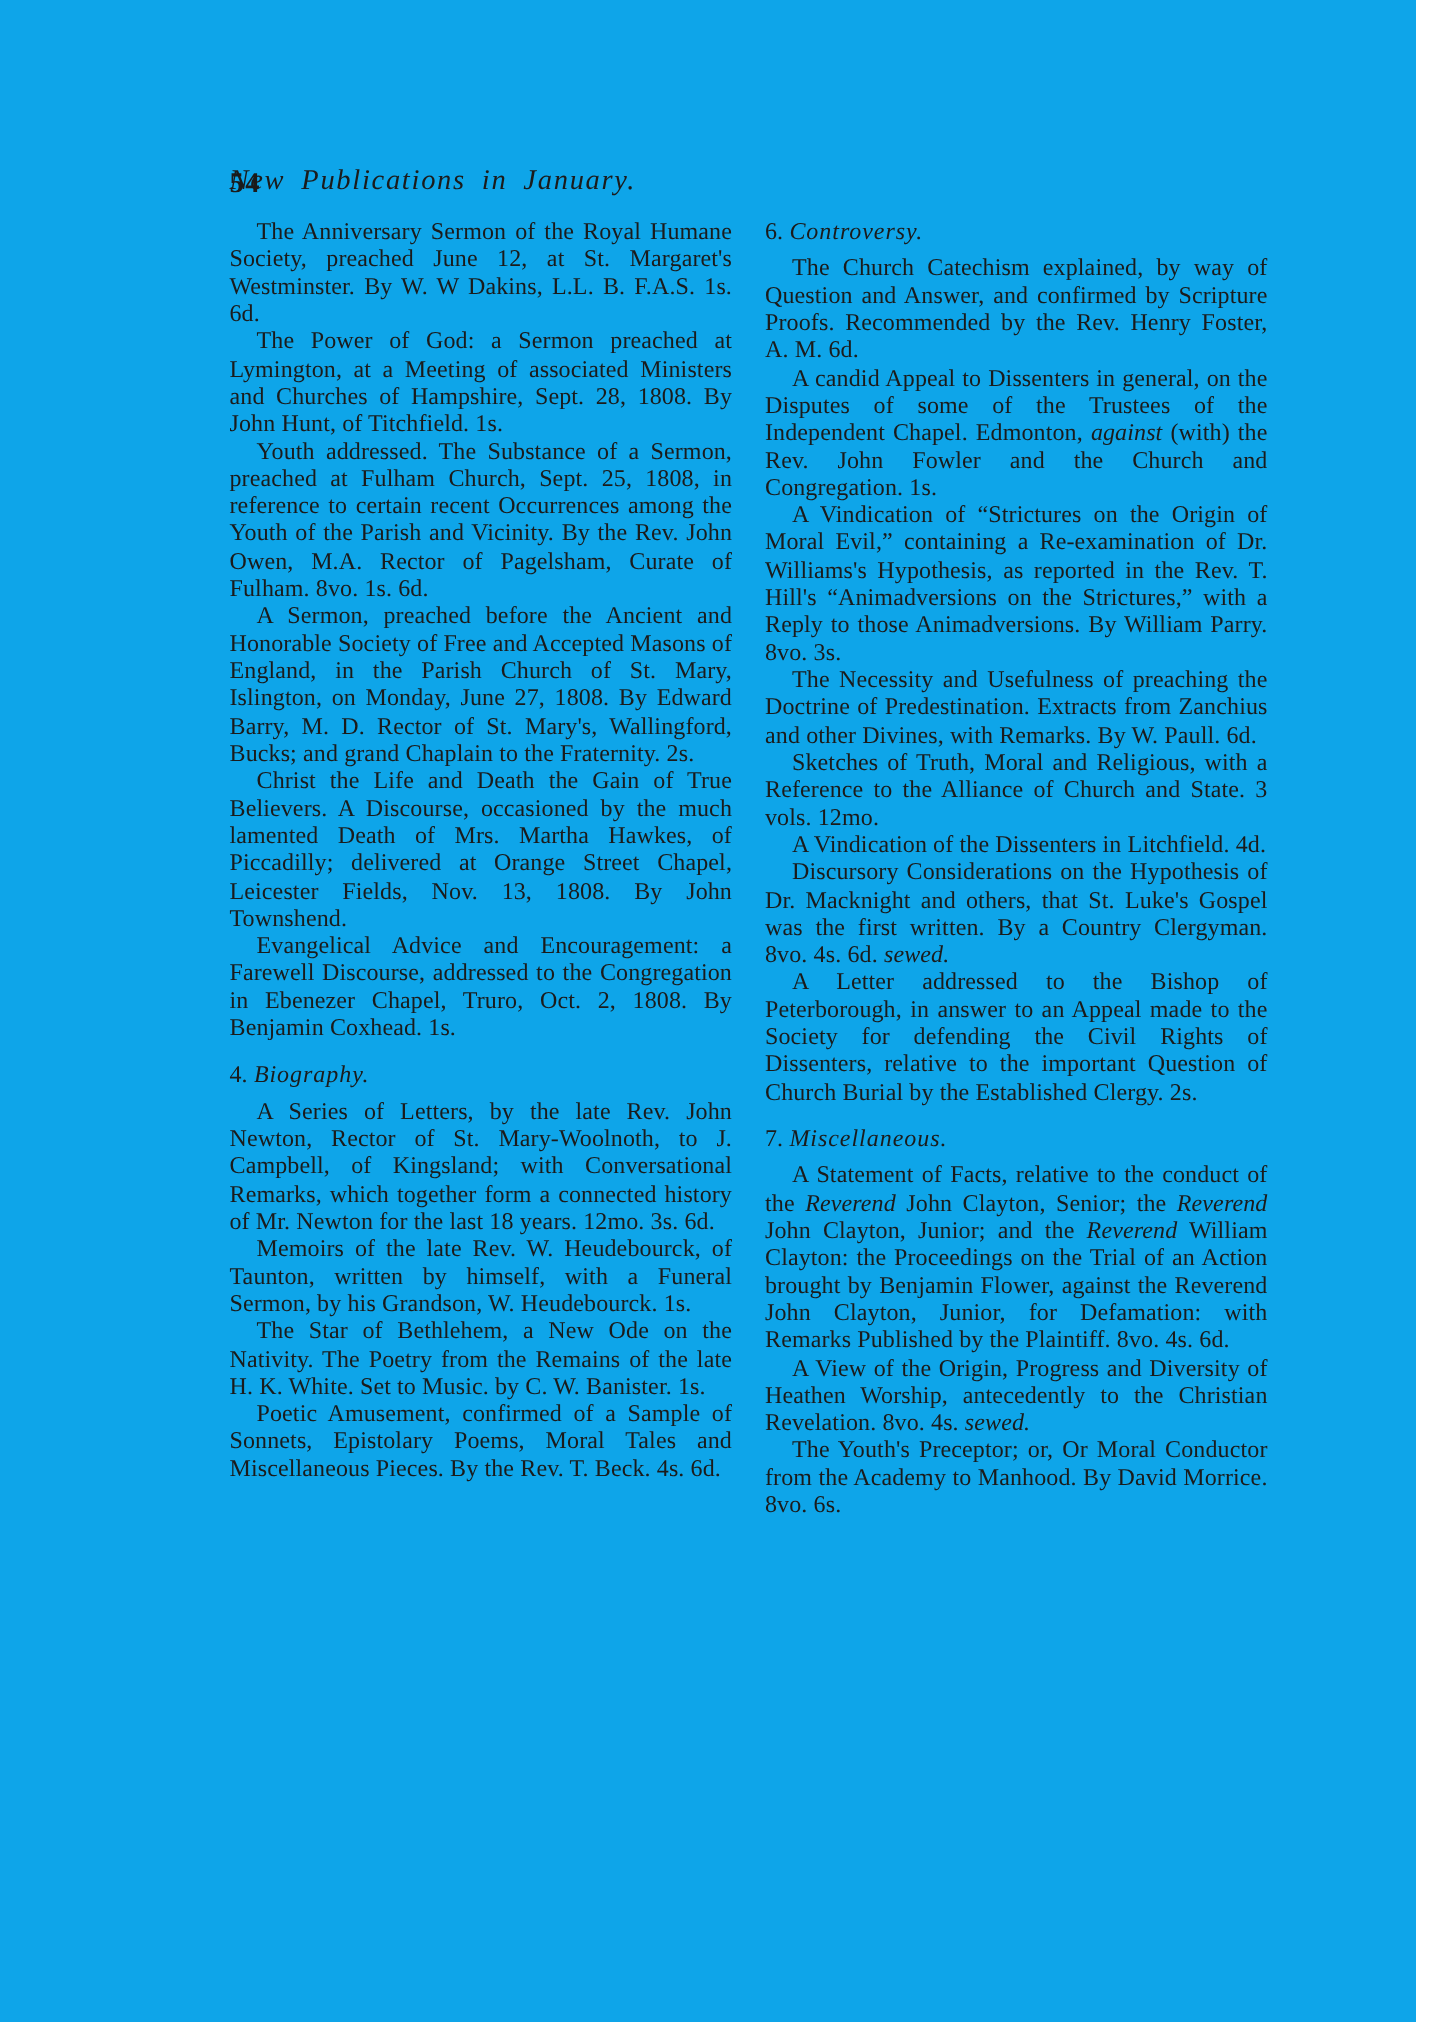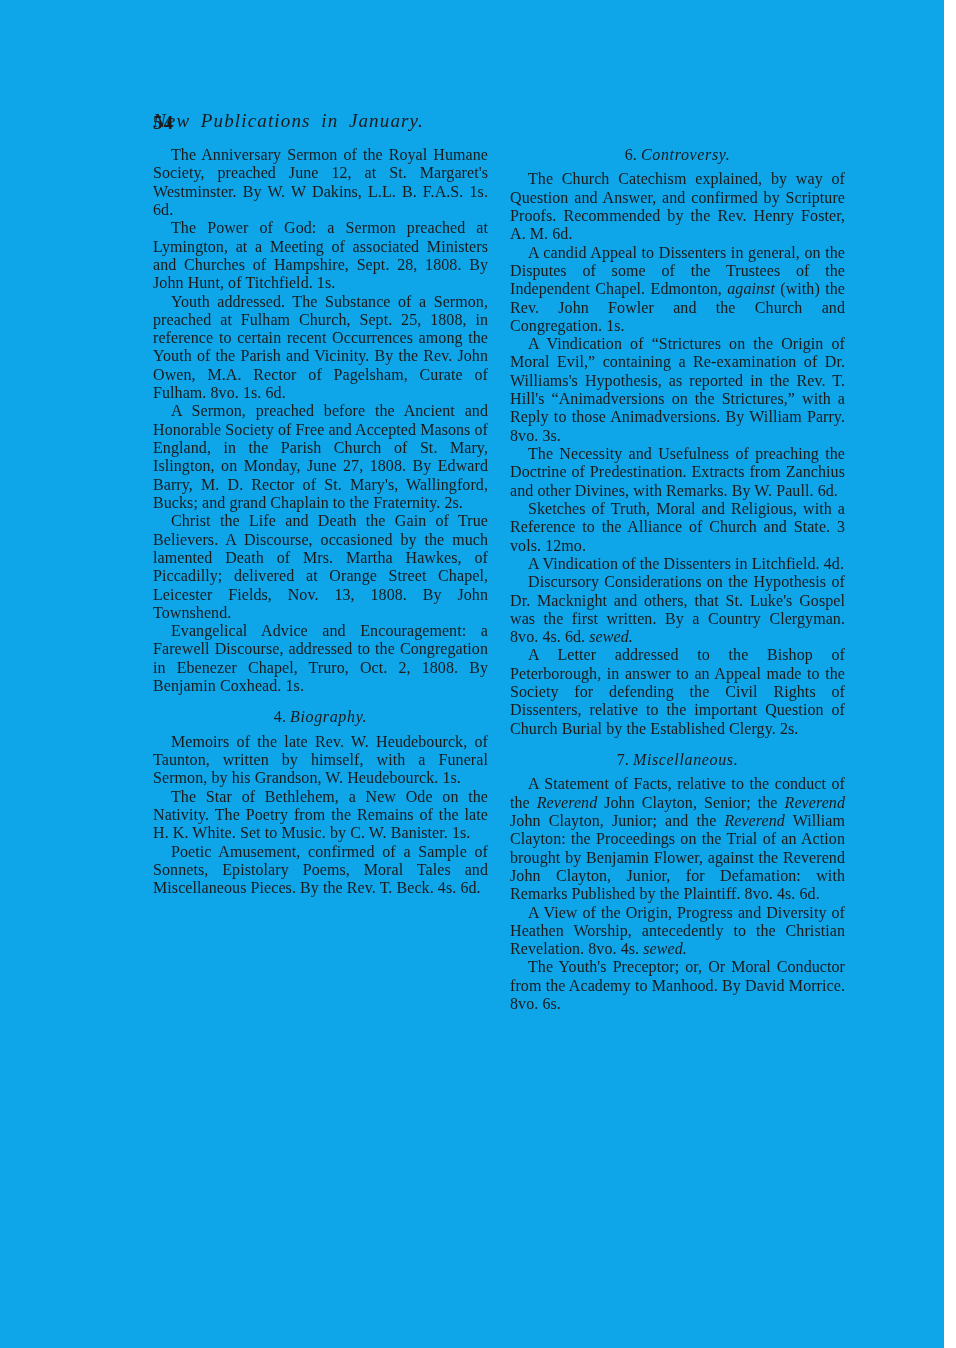--- a/index.html
+++ b/index.html
@@ -58,21 +58,21 @@
     hyphens: auto;
     -webkit-hyphens: auto;
     letter-spacing: 0.005em;
     font-family: Liberation Serif, serif;
   }
   .entry {
     margin: 0;
     text-indent: 18px;
   }
   .section-heading {
-    text-align: center;
+    text-align: left;
     text-indent: 0;
     margin: 13px 0 6px 0;
   }
   .section-heading i {
     letter-spacing: 0.04em;
   }
   .column > :first-child {
     margin-top: 0;
   }
   i {
@@ -89,20 +89,21 @@
   </div>
   <div class="columns">
     <div class="column" id="col-left">
         <p class="entry"><span>The Anniversary Sermon of the Royal Humane Society, preached June 12, at St. Margaret's Westminster. By W. W Dakins, L.L. B. F.A.S. 1s. 6d.</span></p>
         <p class="entry"><span>The Power of God: a Sermon preached at Lymington, at a Meeting of associated Ministers and Churches of Hampshire, Sept. 28, 1808. By John Hunt, of Titchfield. 1s.</span></p>
         <p class="entry"><span>Youth addressed. The Substance of a Sermon, preached at Fulham Church, Sept. 25, 1808, in reference to certain recent Occurrences among the Youth of the Parish and Vicinity. By the Rev. John Owen, M.A. Rector of Pagelsham, Curate of Fulham. 8vo. 1s. 6d.</span></p>
         <p class="entry"><span>A Sermon, preached before the Ancient and Honorable Society of Free and Accepted Masons of England, in the Parish Church of St. Mary, Islington, on Monday, June 27, 1808. By Edward Barry, M. D. Rector of St. Mary's, Wallingford, Bucks; and grand Chaplain to the Fraternity. 2s.</span></p>
         <p class="entry"><span>Christ the Life and Death the Gain of True Believers. A Discourse, occasioned by the much lamented Death of Mrs. Martha Hawkes, of Piccadilly; delivered at Orange Street Chapel, Leicester Fields, Nov. 13, 1808. By John Townshend.</span></p>
         <p class="entry"><span>Evangelical Advice and Encouragement: a Farewell Discourse, addressed to the Congregation in Ebenezer Chapel, Truro, Oct. 2, 1808. By Benjamin Coxhead. 1s.</span></p>
         <div class="section-heading"><span>4. </span><i>Biography.</i></div>
+        <p class="entry"><span>A Series of Letters, by the late Rev. John Newton, Rector of St. Mary-Woolnoth, to J. Campbell, of Kingsland; with Conversational Remarks, which together form a connected history of Mr. Newton for the last 18 years. 12mo. 3s. 6d.</span></p>
         <p class="entry"><span>Memoirs of the late Rev. W. Heudebourck, of Taunton, written by himself, with a Funeral Sermon, by his Grandson, W. Heudebourck. 1s.</span></p>
         <p class="entry"><span>The Star of Bethlehem, a New Ode on the Nativity. The Poetry from the Remains of the late H. K. White. Set to Music. by C. W. Banister. 1s.</span></p>
         <p class="entry"><span>Poetic Amusement, confirmed of a Sample of Sonnets, Epistolary Poems, Moral Tales and Miscellaneous Pieces. By the Rev. T. Beck. 4s. 6d.</span></p>
       </div>
     <div class="column" id="col-right">
         <div class="section-heading"><span>6. </span><i>Controversy.</i></div>
         <p class="entry"><span>The Church Catechism explained, by way of Question and Answer, and confirmed by Scripture Proofs. Recommended by the Rev. Henry Foster, A. M. 6d.</span></p>
         <p class="entry"><span>A candid Appeal to Dissenters in general, on the Disputes of some of the Trustees of the Independent Chapel. Edmonton, </span><i>against</i><span> (with) the Rev. John Fowler and the Church and Congregation. 1s.</span></p>
         <p class="entry"><span>A Vindication of “Strictures on the Origin of Moral Evil,” containing a Re-examination of Dr. Williams's Hypothesis, as reported in the Rev. T. Hill's “Animadversions on the Strictures,” with a Reply to those Animadversions. By William Parry. 8vo. 3s.</span></p>
         <p class="entry"><span>The Necessity and Usefulness of preaching the Doctrine of Predestination. Extracts from Zanchius and other Divines, with Remarks. By W. Paull. 6d.</span></p>

